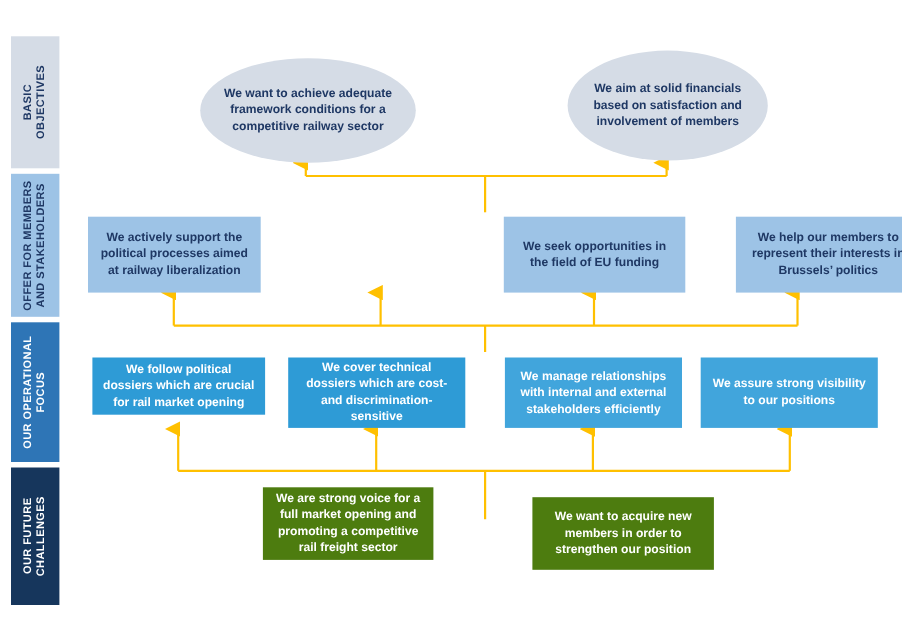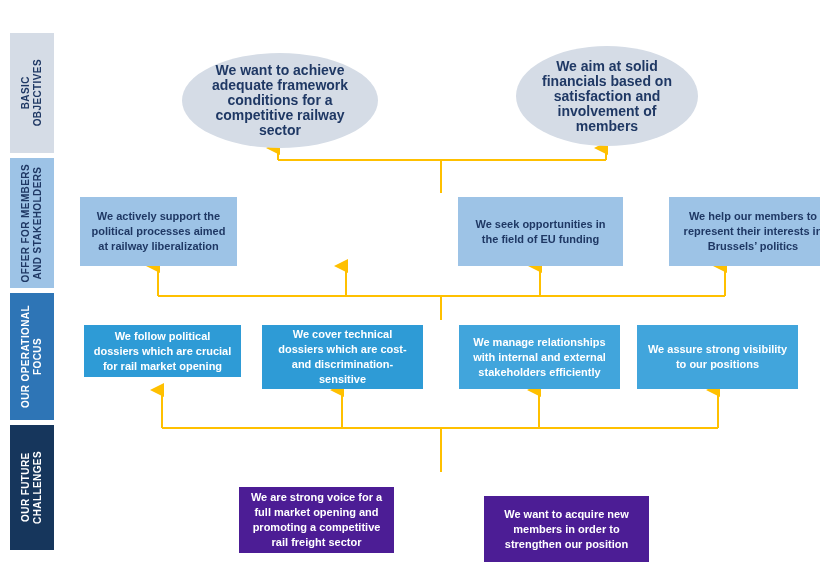--- a/index.html
+++ b/index.html
@@ -56,21 +56,21 @@
   
   .ellipse {
     position: absolute;
     background: #d5dce6;
     border-radius: 50%;
     display: flex;
     align-items: center;
     justify-content: flex-start;
     text-align: center;
     color: #1f3864;
-    font-size: 14px;
+    font-size: 11px;
     line-height: 15px;
     font-weight: bold;
     padding: 0 18px;
     box-sizing: border-box;
   }
 
   
   .node {
     position: absolute;
     display: flex;
@@ -79,21 +79,21 @@
     text-align: center;
     font-size: 11px;
     line-height: 15px;
     font-weight: bold;
     padding: 4px 8px;
     box-sizing: border-box;
   }
   .row-offer  { background: #9dc3e6; color: #1f3864; }
   .row-focus  { background: #2e9bd6; color: #ffffff; }
   .row-focus.lightblue { background: #41a5dc; }
-  .row-chall  { background: #4c1d95; color: #ffffff; margin-top: 44px; }
+  .row-chall  { background: #4d7c0f; color: #ffffff; }
 </style>
 </head>
 <body>
 
 <div id="canvas">
 
   <svg id="wires" viewBox="0 0 820 574">
     <defs>
       <marker id="arrowUp" markerWidth="7" markerHeight="7" refX="3.5" refY="6" orient="auto">
         <path d="M3.5 0 L7 7 L0 7 Z" fill="#ffc000"></path>

